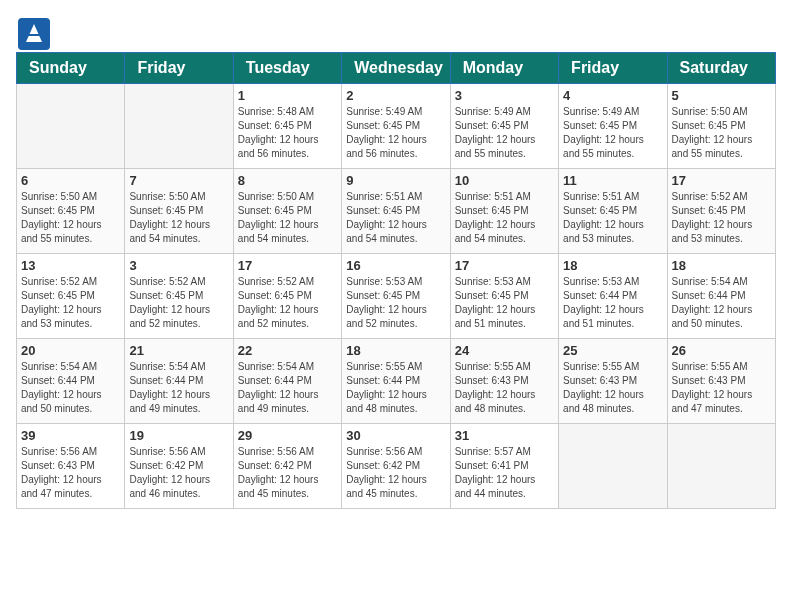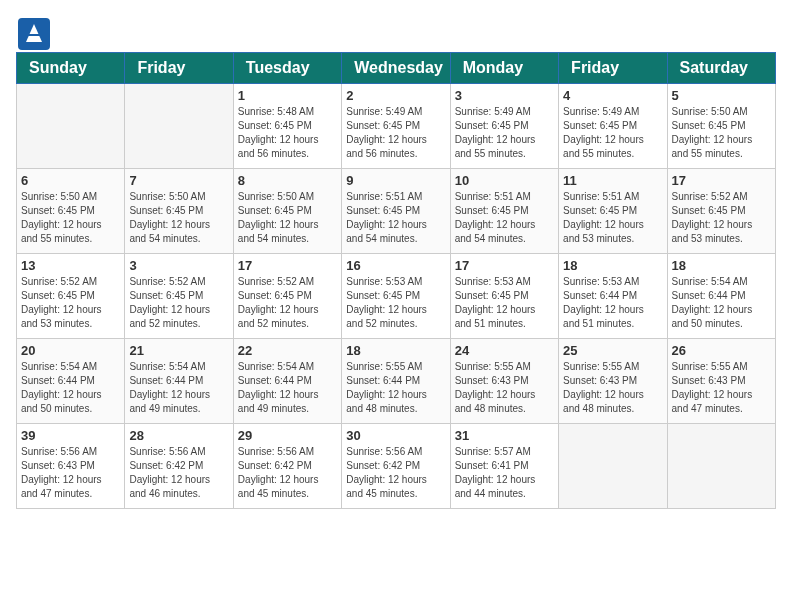--- a/index.html
+++ b/index.html
@@ -242,21 +242,21 @@
           <span class="day-number">26</span>
           <div class="day-info">Sunrise: 5:55 AM<br>Sunset: 6:43 PM<br>Daylight: 12 hours and 47 minutes.</div>
         </td>
       </tr>
       <tr>
         <td>
           <span class="day-number">39</span>
           <div class="day-info">Sunrise: 5:56 AM<br>Sunset: 6:43 PM<br>Daylight: 12 hours and 47 minutes.</div>
         </td>
         <td>
-          <span class="day-number">28</span>
+          <span class="day-number">19</span>
           <div class="day-info">Sunrise: 5:56 AM<br>Sunset: 6:42 PM<br>Daylight: 12 hours and 46 minutes.</div>
         </td>
         <td>
           <span class="day-number">29</span>
           <div class="day-info">Sunrise: 5:56 AM<br>Sunset: 6:42 PM<br>Daylight: 12 hours and 45 minutes.</div>
         </td>
         <td>
           <span class="day-number">30</span>
           <div class="day-info">Sunrise: 5:56 AM<br>Sunset: 6:42 PM<br>Daylight: 12 hours and 45 minutes.</div>
         </td>

